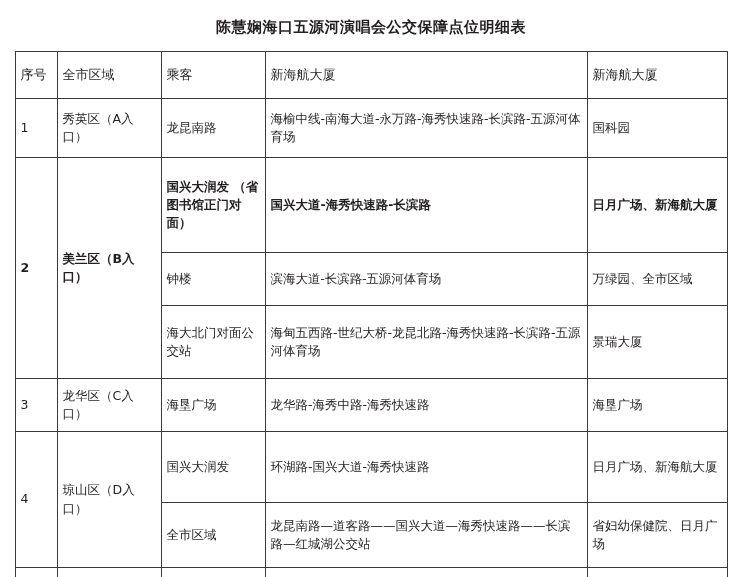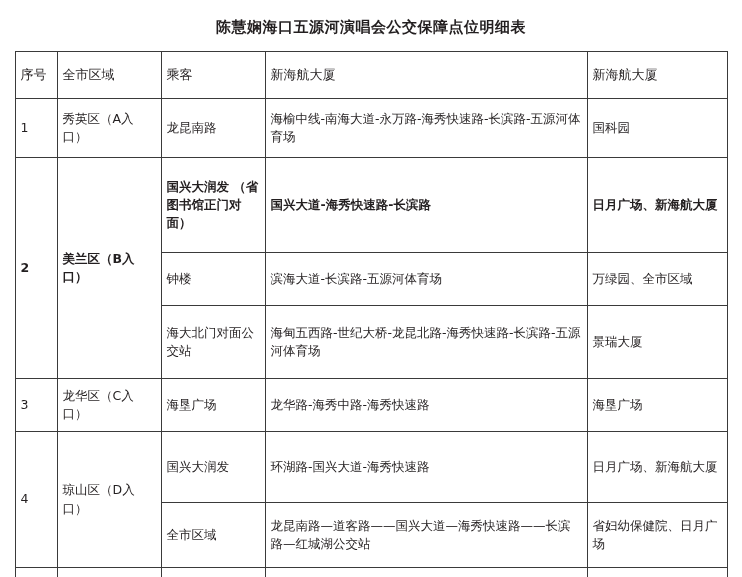--- a/index.html
+++ b/index.html
@@ -59,21 +59,21 @@
   td.cell-route {
     padding-left: 8px;
     padding-right: 8px;
   }
   td.cell-stops {
     padding-left: 6px;
     padding-right: 6px;
   }
   .r1 td { height: 46px; }
   .r2 td { height: 82px; font-weight: bold; }
-  .r3 td { height: 40px; }
+  .r3 td { height: 40px; font-family: Liberation Serif, serif; }
   .r4 td { height: 60px; }
   .r5 td { height: 40px; }
   .r6 td { height: 58px; }
   .r7 td { height: 52px; }
   .r8 td { height: 40px; }
 </style>
 </head>
 <body>
 
 <div class="page">

